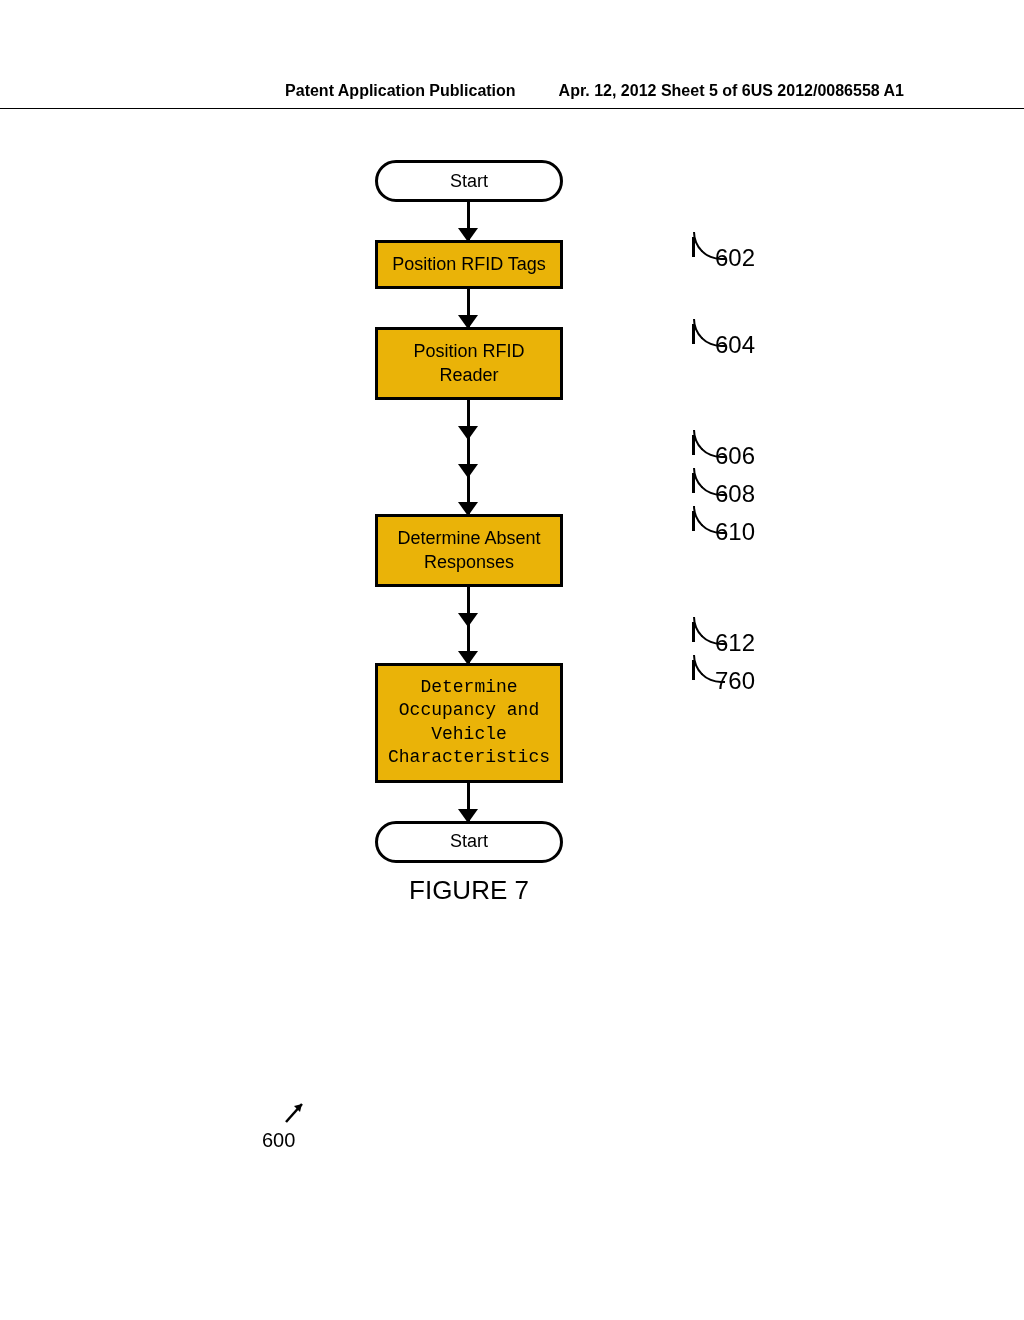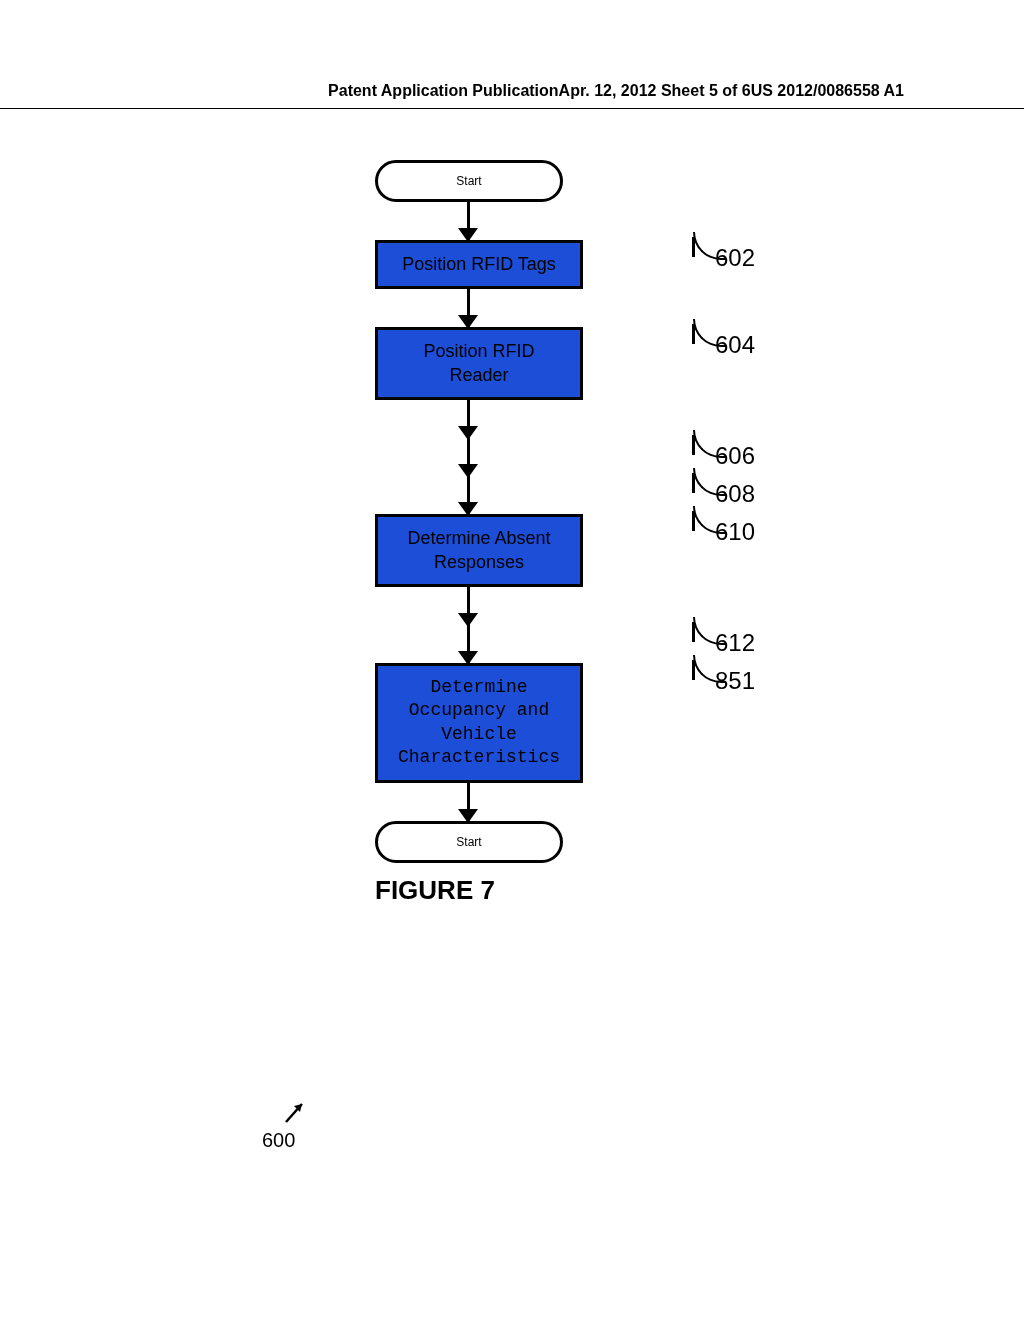--- a/index.html
+++ b/index.html
@@ -20,53 +20,54 @@
       padding: 82px 120px 8px 120px;
       font-size: 16px;
       border-bottom: 1.5px solid black;
       margin: 0 0 0 0;
     }
     .header-left {
       font-weight: bold;
     }
     .header-center {
       font-weight: bold;
+      margin-left: 43px;
     }
     .header-right {
       font-weight: bold;
     }
     .flowchart-container {
       position: absolute;
       top: 160px;
       left: 375px;
       width: 300px;
     }
     .terminator {
       width: 188px;
       height: 42px;
       border: 3px solid black;
       border-radius: 21px;
       display: flex;
       align-items: center;
       justify-content: center;
-      font-size: 12px;
+      font-size: 18px;
       margin-left: 0;
       background: white;
     }
     .process-box {
-      width: 208px;
+      width: 188px;
       border: 3px solid black;
       display: flex;
       flex-direction: column;
       align-items: center;
       justify-content: center;
       font-size: 18px;
       text-align: center;
       line-height: 1.3;
-      background: #1d4ed8;
+      background: #eab308;
       padding: 10px 4px;
     }
     .step-wrapper {
       position: relative;
       display: flex;
       align-items: flex-start;
     }
     .connector-line {
       border-right: 3px solid black;
       position: absolute;
@@ -105,24 +106,24 @@
       bottom: -2px;
       left: -9px;
       width: 0;
       height: 0;
       border-left: 10px solid transparent;
       border-right: 10px solid transparent;
       border-top: 14px solid black;
     }
     .figure-label {
       font-size: 26px;
+      text-align: center;
       margin-top: 12px;
       margin-left: 0;
       width: 188px;
-      font-weight: bold;
     }
     .ref-600 {
       position: absolute;
       bottom: 168px;
       left: 262px;
       font-size: 20px;
     }
     .ref-600-arrow {
       position: absolute;
       bottom: 192px;
@@ -207,21 +208,21 @@
 
   <div class="step-wrapper">
     <div class="process-box">
       <span style="white-space: pre-line; font-family: Liberation Mono, monospace;">Determine
 Occupancy and
 Vehicle
 Characteristics</span>
     </div>
     <div class="connector-line"></div>
     <div class="ref-curve"></div>
-    <span class="ref-num">851</span>
+    <span class="ref-num">760</span>
   </div>
 
   <div class="arrow-down"></div>
 
   <div class="terminator">
     <span>Start</span>
   </div>
 
   <div class="figure-label">FIGURE 7</div>
 </div>

